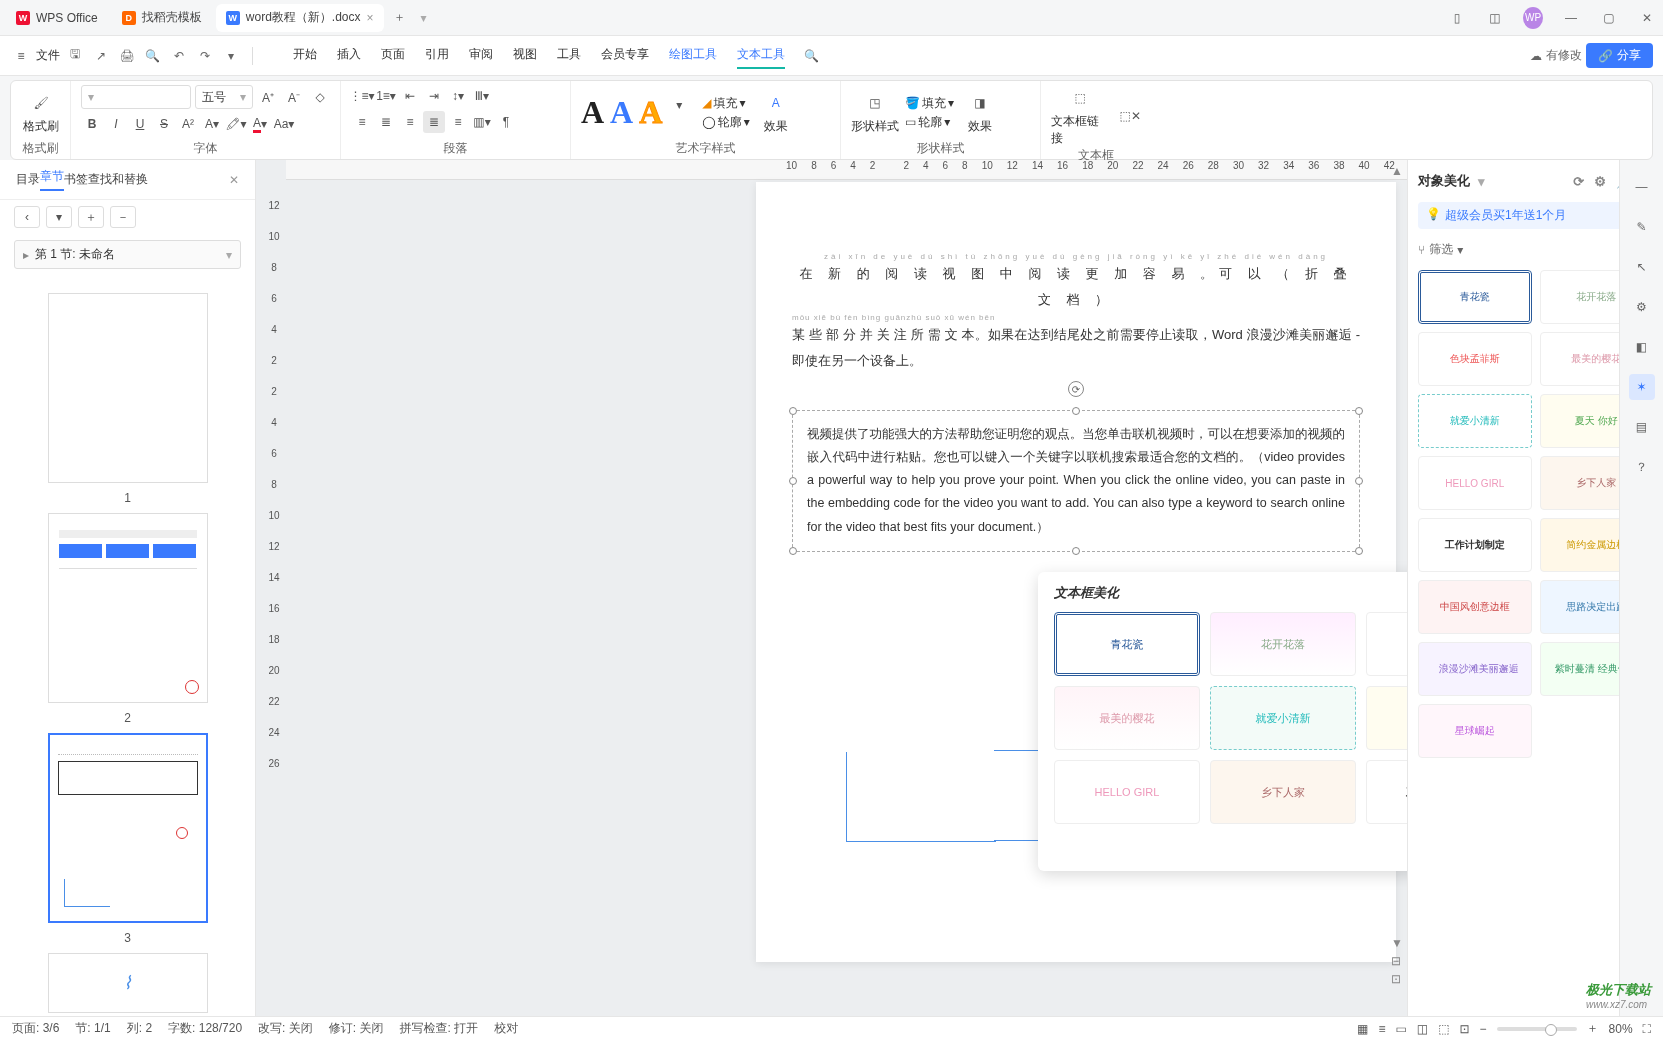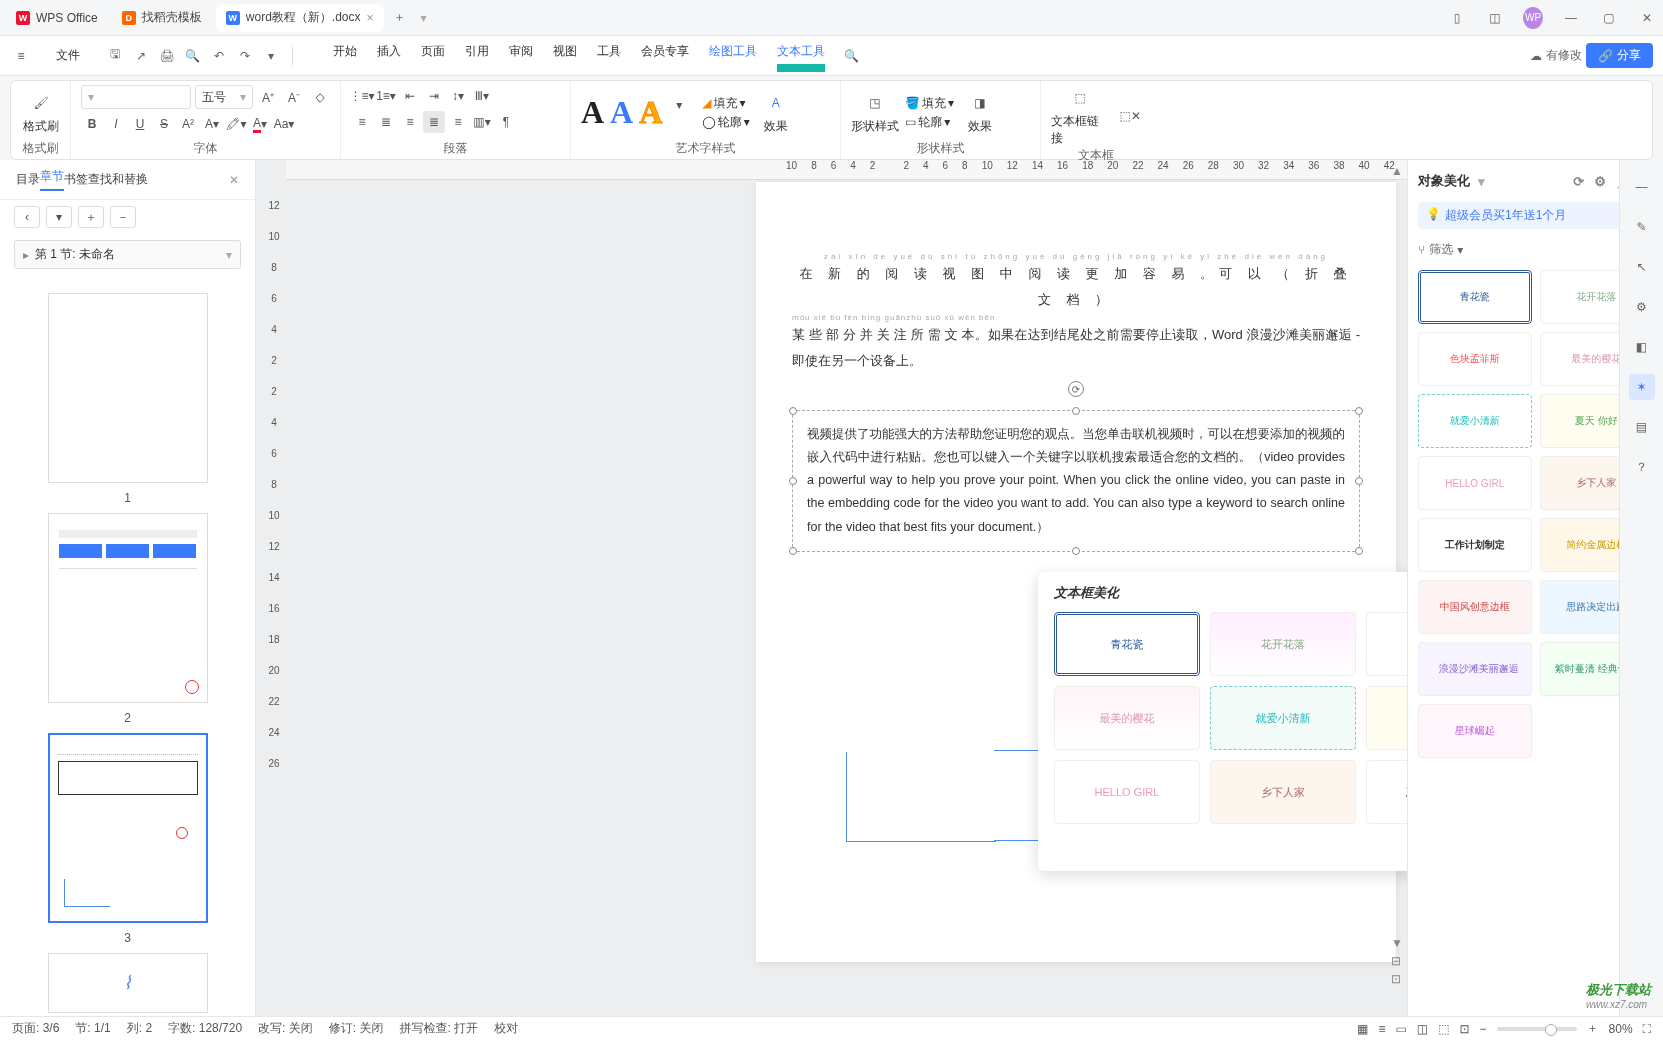--- a/index.html
+++ b/index.html
@@ -10,26 +10,26 @@
 .tab .tx { font-size:12px; color:#444; }
 .tab .close { color:#999; }
 .plus { width:24px; height:24px; display:flex; align-items:center; justify-content:center; color:#666; }
 .spacer { flex:1; }
 .winctrl { display:flex; gap:18px; align-items:center; color:#666; }
 .winctrl span { width:20px; text-align:center; }
 .avatar { width:22px; height:22px; border-radius:50%; background:#b985e6; color:#fff; font-size:10px; display:flex; align-items:center; justify-content:center; }
 
 .menubar { height:40px; background:#fff; display:flex; align-items:center; padding:0 10px; border-bottom:1px solid #e6e6e6; gap:4px; }
 .menubar .ham { width:22px; text-align:center; color:#555; }
-.menubar .file { margin:0 20px; color:#333; }
+.menubar .file { margin:0 0; color:#333; }
 .menubar .qbtn { width:22px; height:22px; color:#666; display:flex; align-items:center; justify-content:center; }
 .menubar .sep { width:1px; height:18px; background:#ddd; margin:0 6px; }
 .menutabs { display:flex; gap:20px; margin-left:30px; }
 .menutabs div { color:#333; padding:4px 0; cursor:pointer; }
-.menutabs .on { color:#3a7afe; border-bottom:8px solid #14b8a6; font-weight:500; }
+.menutabs .on { color:#3a7afe; border-bottom:2px solid #14b8a6; font-weight:500; }
 .share { background:#3a7afe; color:#fff; padding:4px 12px; border-radius:4px; font-size:12px; display:flex; align-items:center; gap:4px; }
 
 .ribbon { height:80px; background:#fff; border:1px solid #e2e2e2; margin:4px 10px 0; border-radius:6px; display:flex; position:relative; }
 .rgroup { border-right:1px solid #eee; padding:4px 10px 0; display:flex; flex-direction:column; }
 .rgroup .top { flex:1; display:flex; align-items:center; gap:6px; }
 .rgroup .lab { text-align:center; font-size:12px; color:#666; padding-bottom:2px; }
 .bigbtn { display:flex; flex-direction:column; align-items:center; gap:2px; min-width:40px; }
 .bigbtn .ic { width:26px; height:26px; color:#555; display:flex; align-items:center; justify-content:center; }
 .fontsel { border:1px solid #ddd; border-radius:3px; height:24px; display:flex; align-items:center; padding:0 6px; }
 .minibtn { width:22px; height:22px; display:flex; align-items:center; justify-content:center; color:#555; border-radius:3px; }

